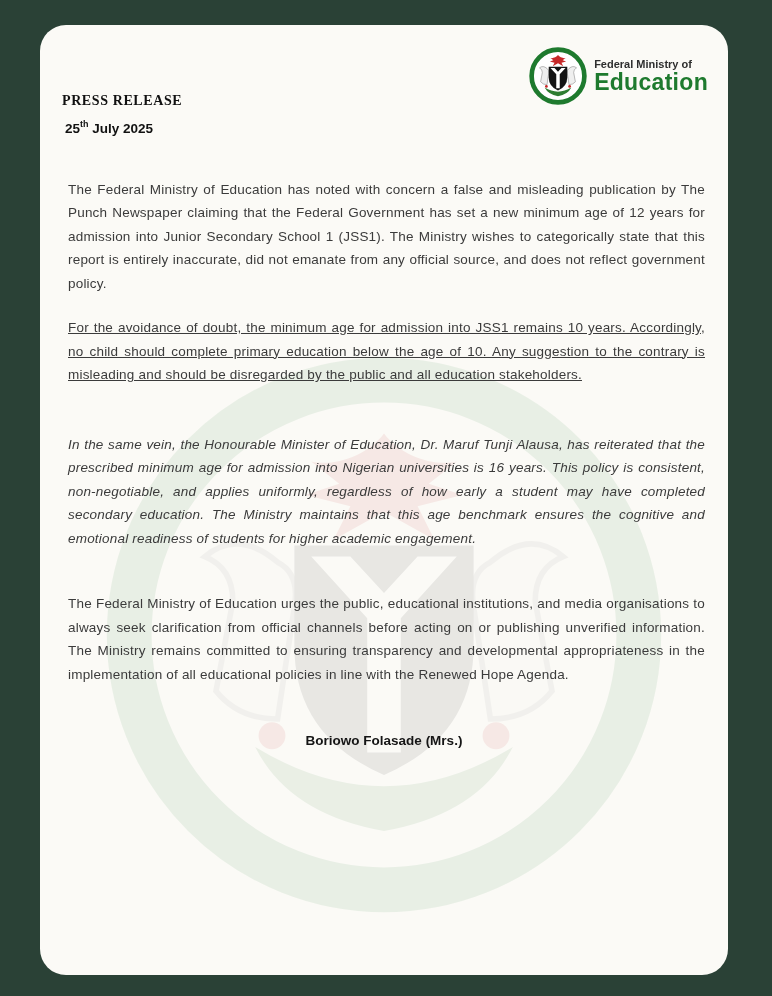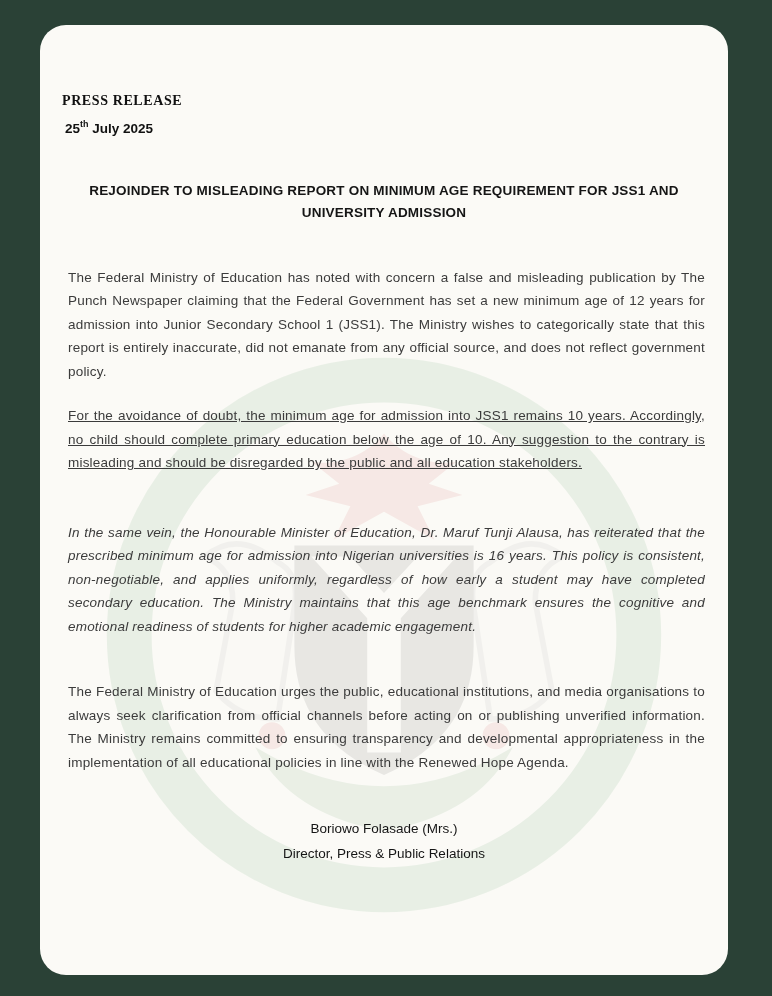--- a/index.html
+++ b/index.html
@@ -81,21 +81,21 @@
     color: #3b3b3b;
     letter-spacing: 0.2px;
   }
   .body-text p.p1 { margin-bottom: 21px; }
   .body-text p.p2 { margin-bottom: 46px; text-decoration: underline; }
   .body-text p.p3 { margin-bottom: 42px; font-style: italic; }
   .body-text p.p4 { margin-bottom: 0; }
   .signature {
     margin-top: 42px;
     text-align: center;
-    font-weight: normal;
+    font-weight: bold;
     font-size: 13.5px;
     color: #151515;
     line-height: 25px;
   }
   .svg-defs { position: absolute; width: 0; height: 0; }
 </style>
 </head>
 <body>
 
 <svg class="svg-defs" xmlns="http://www.w3.org/2000/svg">
@@ -128,30 +128,37 @@
   </svg>
 
   <div class="content">
 
     <div class="header">
       <div class="header-left">
         <div class="press-release">PRESS RELEASE</div>
         <div class="date"><span>25</span><sup>th</sup><span> July 2025</span></div>
       </div>
 
+      <div class="logo">
+        <svg class="logo-crest" viewBox="0 0 100 100">
+          <use href="#crest"></use>
+        </svg>
+        <div>
+          <div class="logo-text-line1">Federal Ministry of</div>
+          <div class="logo-text-line2">Education</div>
+        </div>
+      </div>
     </div>
 
-    <div class="title">REJOINDER TO MISLEADING REPORT ON MINIMUM AGE REQUIREMENT FOR JSS1 AND UNIVERSITY ADMISSION</div>
 
     <div class="body-text">
       <p class="p1">The Federal Ministry of Education has noted with concern a false and misleading publication by The Punch Newspaper claiming that the Federal Government has set a new minimum age of 12 years for admission into Junior Secondary School 1 (JSS1). The Ministry wishes to categorically state that this report is entirely inaccurate, did not emanate from any official source, and does not reflect government policy.</p>
       <p class="p2">For the avoidance of doubt, the minimum age for admission into JSS1 remains 10 years. Accordingly, no child should complete primary education below the age of 10. Any suggestion to the contrary is misleading and should be disregarded by the public and all education stakeholders.</p>
       <p class="p3">In the same vein, the Honourable Minister of Education, Dr. Maruf Tunji Alausa, has reiterated that the prescribed minimum age for admission into Nigerian universities is 16 years. This policy is consistent, non-negotiable, and applies uniformly, regardless of how early a student may have completed secondary education. The Ministry maintains that this age benchmark ensures the cognitive and emotional readiness of students for higher academic engagement.</p>
       <p class="p4">The Federal Ministry of Education urges the public, educational institutions, and media organisations to always seek clarification from official channels before acting on or publishing unverified information. The Ministry remains committed to ensuring transparency and developmental appropriateness in the implementation of all educational policies in line with the Renewed Hope Agenda.</p>
     </div>
 
     <div class="signature">
       <div>Boriowo Folasade (Mrs.)</div>
-      <div>Director, Press &amp; Public Relations</div>
     </div>
 
   </div>
 </div>
 
 </body></html>

